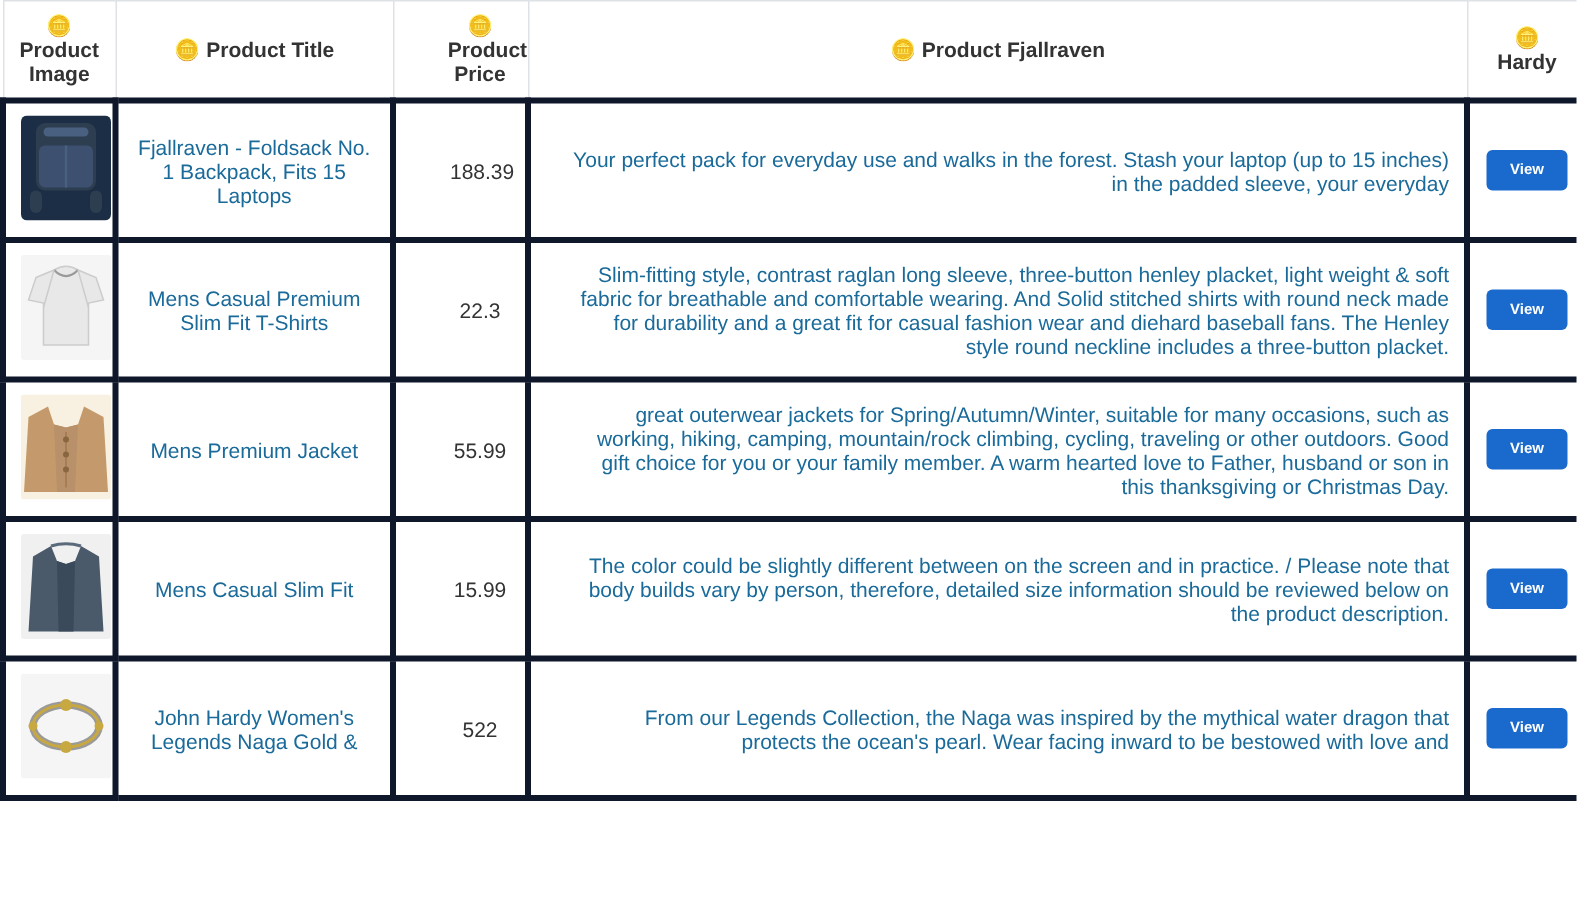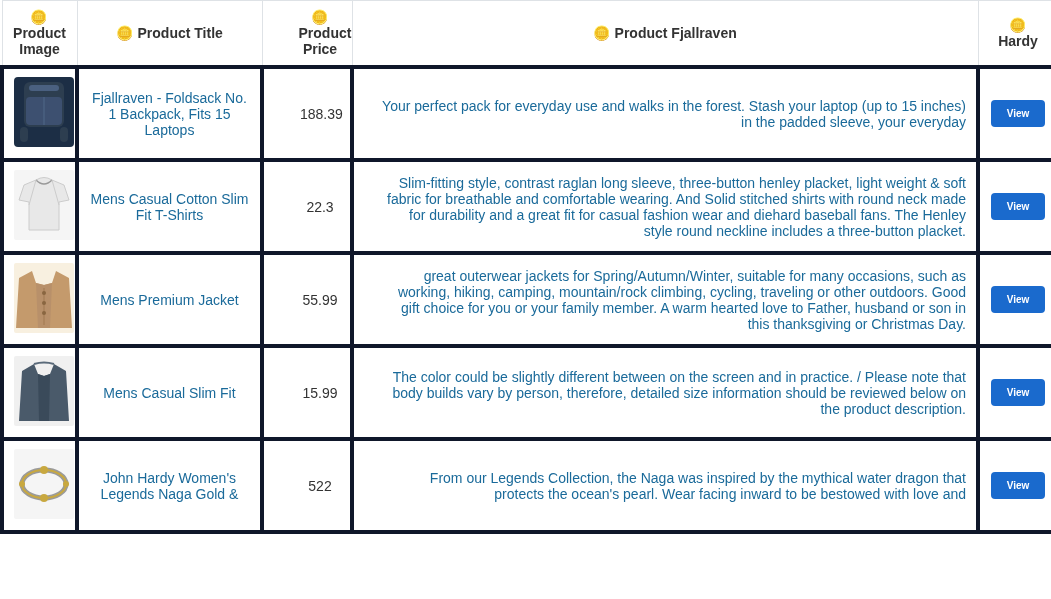--- a/index.html
+++ b/index.html
@@ -118,21 +118,21 @@
         <td class="col-action"><button class="view-btn">View</button></td>
       </tr>
       <tr>
         <td class="col-image"><svg width="60" height="70" viewBox="0 0 60 70">
     <rect width="60" height="70" rx="2" fill="#f5f5f5"></rect>
     <path d="M10 15 L22 10 Q30 5 38 10 L50 15 L55 30 L45 32 L45 60 L15 60 L15 32 L5 30 Z" fill="#e8e8e8" stroke="#ccc" stroke-width="1"></path>
     <path d="M22 10 Q30 18 38 10" fill="none" stroke="#999" stroke-width="1.5"></path>
     <line x1="22" y1="10" x2="15" y2="35" stroke="#ccc" stroke-width="1"></line>
     <line x1="38" y1="10" x2="45" y2="35" stroke="#ccc" stroke-width="1"></line>
   </svg></td>
-        <td class="col-title title">Mens Casual Cotton Slim Fit T-Shirts</td>
+        <td class="col-title title">Mens Casual Premium Slim Fit T-Shirts</td>
         <td class="col-price price">22.3</td>
         <td class="col-desc desc">Slim-fitting style, contrast raglan long sleeve, three-button henley placket, light weight &amp; soft fabric for breathable and comfortable wearing. And Solid stitched shirts with round neck made for durability and a great fit for casual fashion wear and diehard baseball fans. The Henley style round neckline includes a three-button placket.</td>
         <td class="col-action"><button class="view-btn">View</button></td>
       </tr>
       <tr>
         <td class="col-image"><svg width="60" height="70" viewBox="0 0 60 70">
     <rect width="60" height="70" rx="2" fill="#f8f0e0"></rect>
     <path d="M5 15 L18 8 L22 20 L30 22 L38 20 L42 8 L55 15 L58 65 L2 65 Z" fill="#c49a6c"></path>
     <path d="M22 20 L30 22 L38 20 L36 65 L24 65 Z" fill="#b8906a"></path>
     <line x1="30" y1="25" x2="30" y2="62" stroke="#a07850" stroke-width="1"></line>

